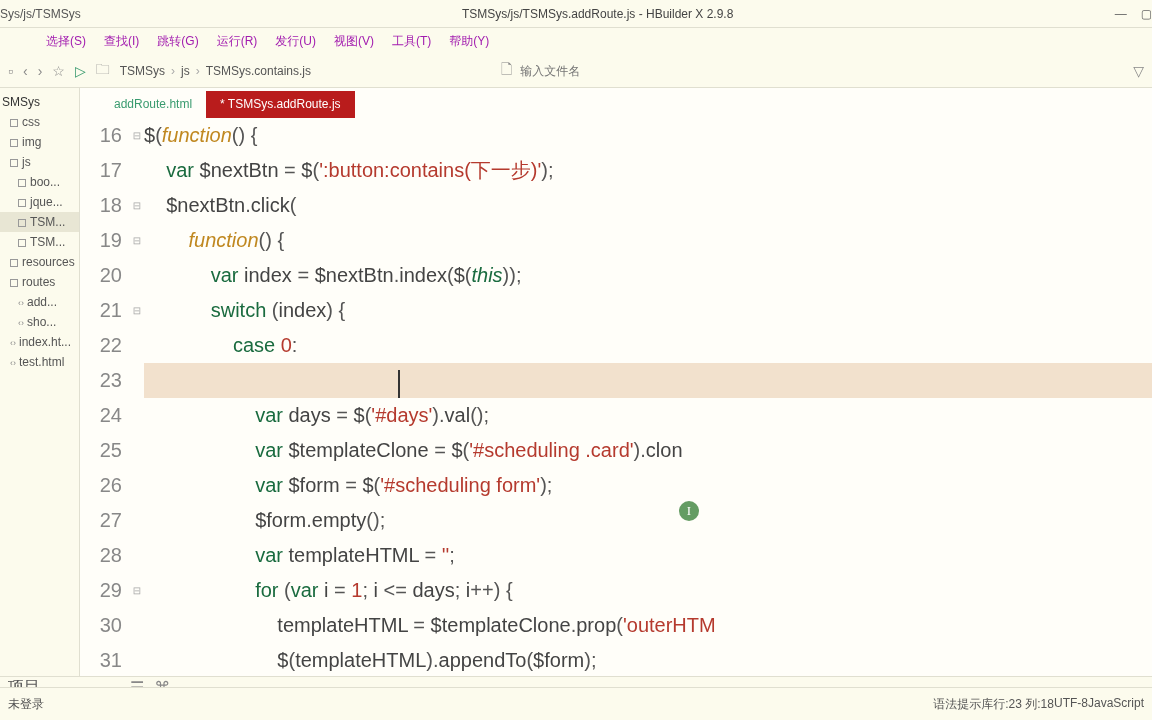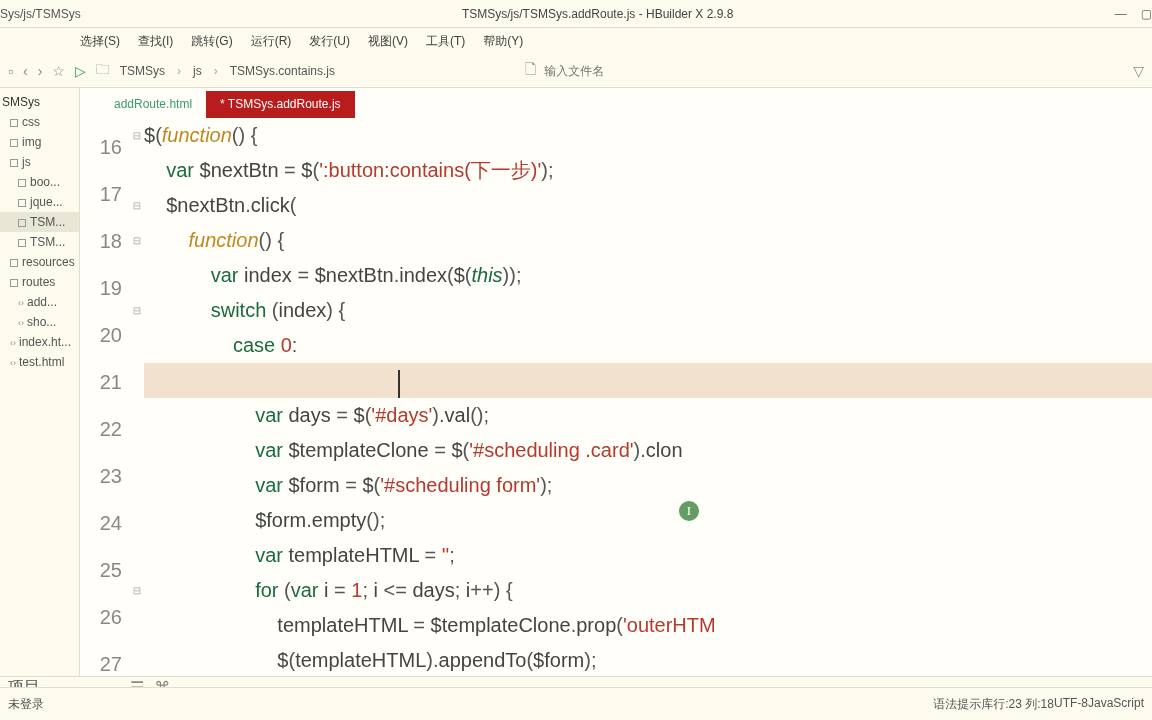--- a/index.html
+++ b/index.html
@@ -3,25 +3,25 @@
 <meta charset="utf-8">
 <style>
 * { margin: 0; padding: 0; box-sizing: border-box; font-family: "Microsoft YaHei", sans-serif; }
 body { width: 1152px; height: 720px; background: #fffef5; overflow: hidden; font-size: 13px; color: #333; }
 
 .titlebar { height: 28px; background: #fcfbed; border-bottom: 1px solid #e0dfd0; display: flex; align-items: center; padding: 0 0; font-size: 12px; }
 .titlebar .path { color: #555; }
 .titlebar .center { flex: 1; text-align: center; color: #444; }
 .titlebar .winbtns { display: flex; gap: 14px; color: #666; }
 
-.menubar { height: 26px; background: #fcfbed; display: flex; align-items: center; padding-left: 80px; gap: 18px; font-size: 12px; color: #404040; }
+.menubar { height: 26px; background: #fcfbed; display: flex; align-items: center; padding-left: 46px; gap: 18px; font-size: 12px; color: #a21caf; }
 
 .toolbar { height: 34px; background: #fcfbed; border-bottom: 1px solid #e0dfd0; display: flex; align-items: center; padding: 0 8px; gap: 10px; }
 .toolbar .icon { color: #888; font-size: 14px; }
-.toolbar .breadcrumb { display: flex; align-items: center; gap: 12px; font-size: 12px; color: #555; }
+.toolbar .breadcrumb { display: flex; align-items: center; gap: 6px; font-size: 12px; color: #555; }
 .toolbar .breadcrumb .sep { color: #aaa; }
 .toolbar .search { margin-left: 180px; display: flex; align-items: center; gap: 8px; }
 .toolbar .search input { border: none; background: transparent; outline: none; font-size: 12px; width: 200px; }
 .toolbar .right { margin-left: auto; }
 
 .main { display: flex; height: 600px; }
 
 .sidebar { width: 80px; background: #fcfbed; border-right: 1px solid #e0dfd0; padding-top: 4px; font-size: 12px; overflow: hidden; }
 .sidebar .item { padding: 3px 4px 3px 4px; white-space: nowrap; cursor: pointer; }
 .sidebar .root { font-weight: normal; padding-left: 2px; }
@@ -31,21 +31,21 @@
 .sidebar .fbox { display: inline-block; width: 8px; height: 8px; border: 1px solid #999; margin-right: 4px; vertical-align: middle; }
 .sidebar .tag { display: inline-block; font-size: 9px; color: #888; margin-right: 3px; }
 
 .editor { flex: 1; display: flex; flex-direction: column; background: #fffef9; }
 .tabs { height: 30px; display: flex; align-items: flex-end; padding-left: 20px; gap: 0; }
 .tab { padding: 6px 14px; font-size: 12px; color: #3a9b6f; border-bottom: 1px solid transparent; cursor: pointer; }
 .tab.active { background: #b91c1c; color: #fff; }
 
 .code { flex: 1; display: flex; font-family: Consolas, monospace; font-size: 20px; overflow: hidden; }
 .gutter { width: 50px; text-align: right; padding-right: 8px; color: #888; background: #fffef9; user-select: none; }
-.gutter .ln { height: 35px; line-height: 35px; margin-top: 12px; }
+.gutter .ln { height: 35px; line-height: 35px; }
 .fold { width: 14px; color: #aaa; font-size: 10px; }
 .fold .f { height: 35px; line-height: 35px; text-align: center; }
 .lines { flex: 1; position: relative; }
 .line { height: 35px; line-height: 35px; white-space: pre; }
 .line.hl { background: #f2e1cd; }
 .cursor-caret { position: absolute; width: 2px; height: 28px; background: #333; left: 254px; top: 252px; }
 .mouse-cursor { position: absolute; width: 20px; height: 20px; border-radius: 50%; background: #4a8b4a; opacity: 0.85; left: 535px; top: 383px; display: flex; align-items: center; justify-content: center; color: #fff; font-family: serif; font-size: 13px; }
 
 .kw { color: #1a6b3f; }
 .fn { color: #c08820; font-style: italic; }

